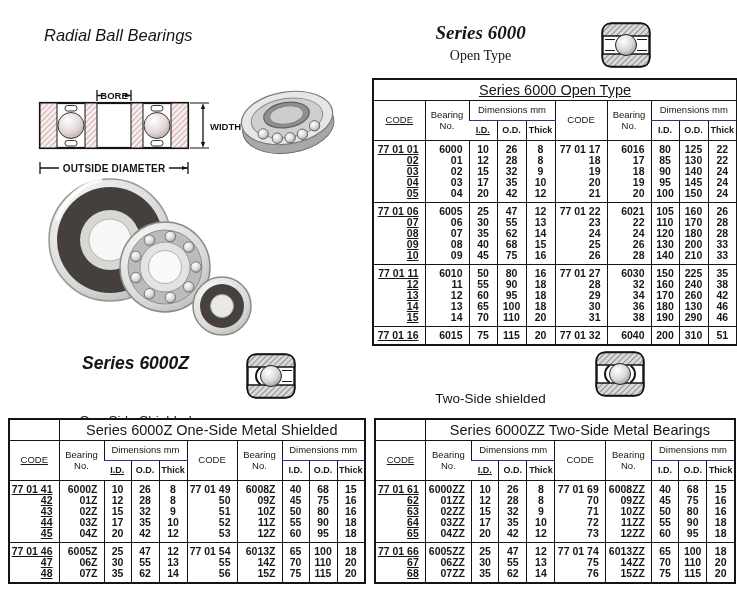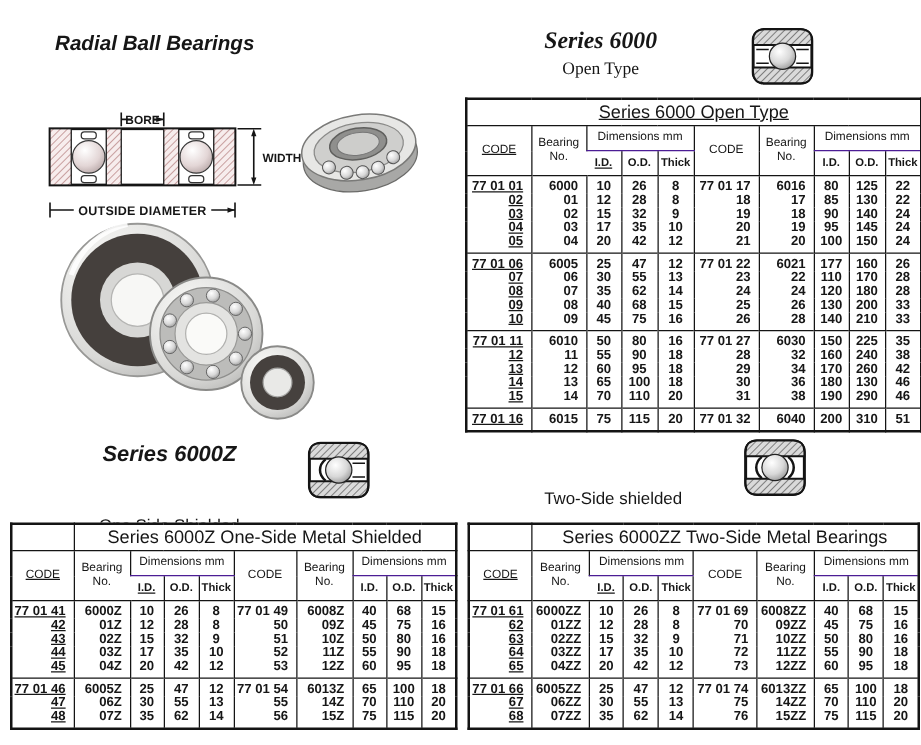--- a/index.html
+++ b/index.html
@@ -7,21 +7,21 @@
     width:737px;height:596px;position:relative;overflow:hidden;
     background:#ffffff;color:#161616;
     font-family:"Liberation Sans", sans-serif;
     -webkit-font-smoothing:antialiased;
   }
   .abs{position:absolute;}
 
   
   #main-heading{left:44px;top:26px;}
   .mh1{font-style:italic;font-weight:700;font-size:21.5px;line-height:1.15;letter-spacing:-0.3px;}
-  .mh2{font-style:italic;font-weight:700;font-size:16.5px;line-height:1.2;}
+  .mh2{font-style:italic;font-weight:400;font-size:16.5px;line-height:1.2;}
 
   .series-block{text-align:center;}
   #series-open-label{left:408px;top:22px;width:145px;font-family:Liberation Serif, serif;}
   .sr-title{font-style:italic;font-weight:700;font-size:19px;line-height:1.2;}
   .sr-sub{font-size:14px;line-height:1.55;}
   #series-z-label{left:58px;top:353px;width:155px;}
   #series-zz-label{left:413px;top:352px;width:155px;}
   .sz-title{font-style:italic;font-weight:700;font-size:17.5px;line-height:1.2;}
   .sz-sub{font-size:13.5px;line-height:1.6;margin-top:36px;}
 
@@ -330,21 +330,21 @@
         <td class="dim">24</td>
       </tr>
       <tr class="gs">
         <td class="code">77 01 06</td>
         <td class="brg">6005</td>
         <td class="dim">25</td>
         <td class="dim">47</td>
         <td class="dim">12</td>
         <td class="code">77 01 22</td>
         <td class="brg">6021</td>
-        <td class="dim">177</td>
+        <td class="dim">105</td>
         <td class="dim">160</td>
         <td class="dim">26</td>
       </tr>
       <tr>
         <td class="code">07</td>
         <td class="brg">06</td>
         <td class="dim">30</td>
         <td class="dim">55</td>
         <td class="dim">13</td>
         <td class="code">23</td>

